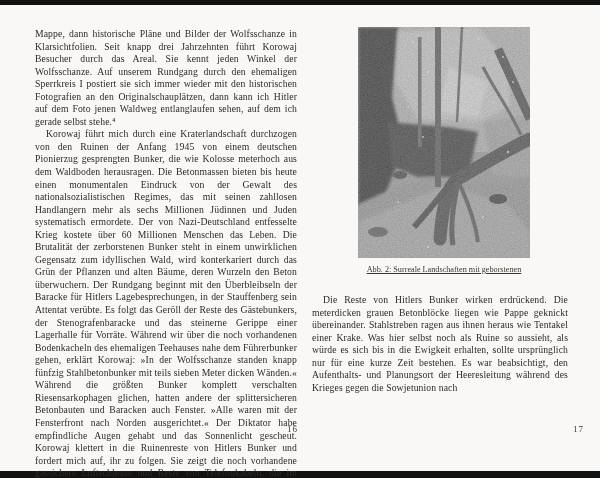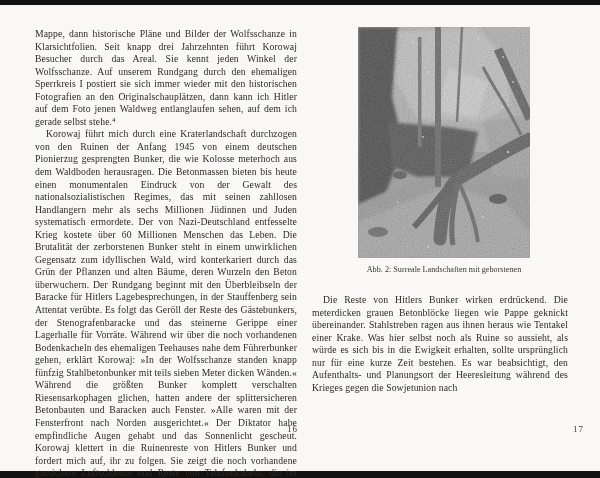--- a/index.html
+++ b/index.html
@@ -48,20 +48,21 @@
   }
   .photo svg{display:block;}
   figcaption{
     margin-top:7px;
     width:232px;
     margin-left:-30px;
     text-align:center;
     font-size:8.2px;
     line-height:10.5px;
     color:#3a352f;
+    text-decoration:underline;
   }
 </style>
 </head>
 <body>
 
 <div class="scan">
   <div class="band top"></div>
   <div class="band bottom"></div>
 
   <div class="page page-left">

